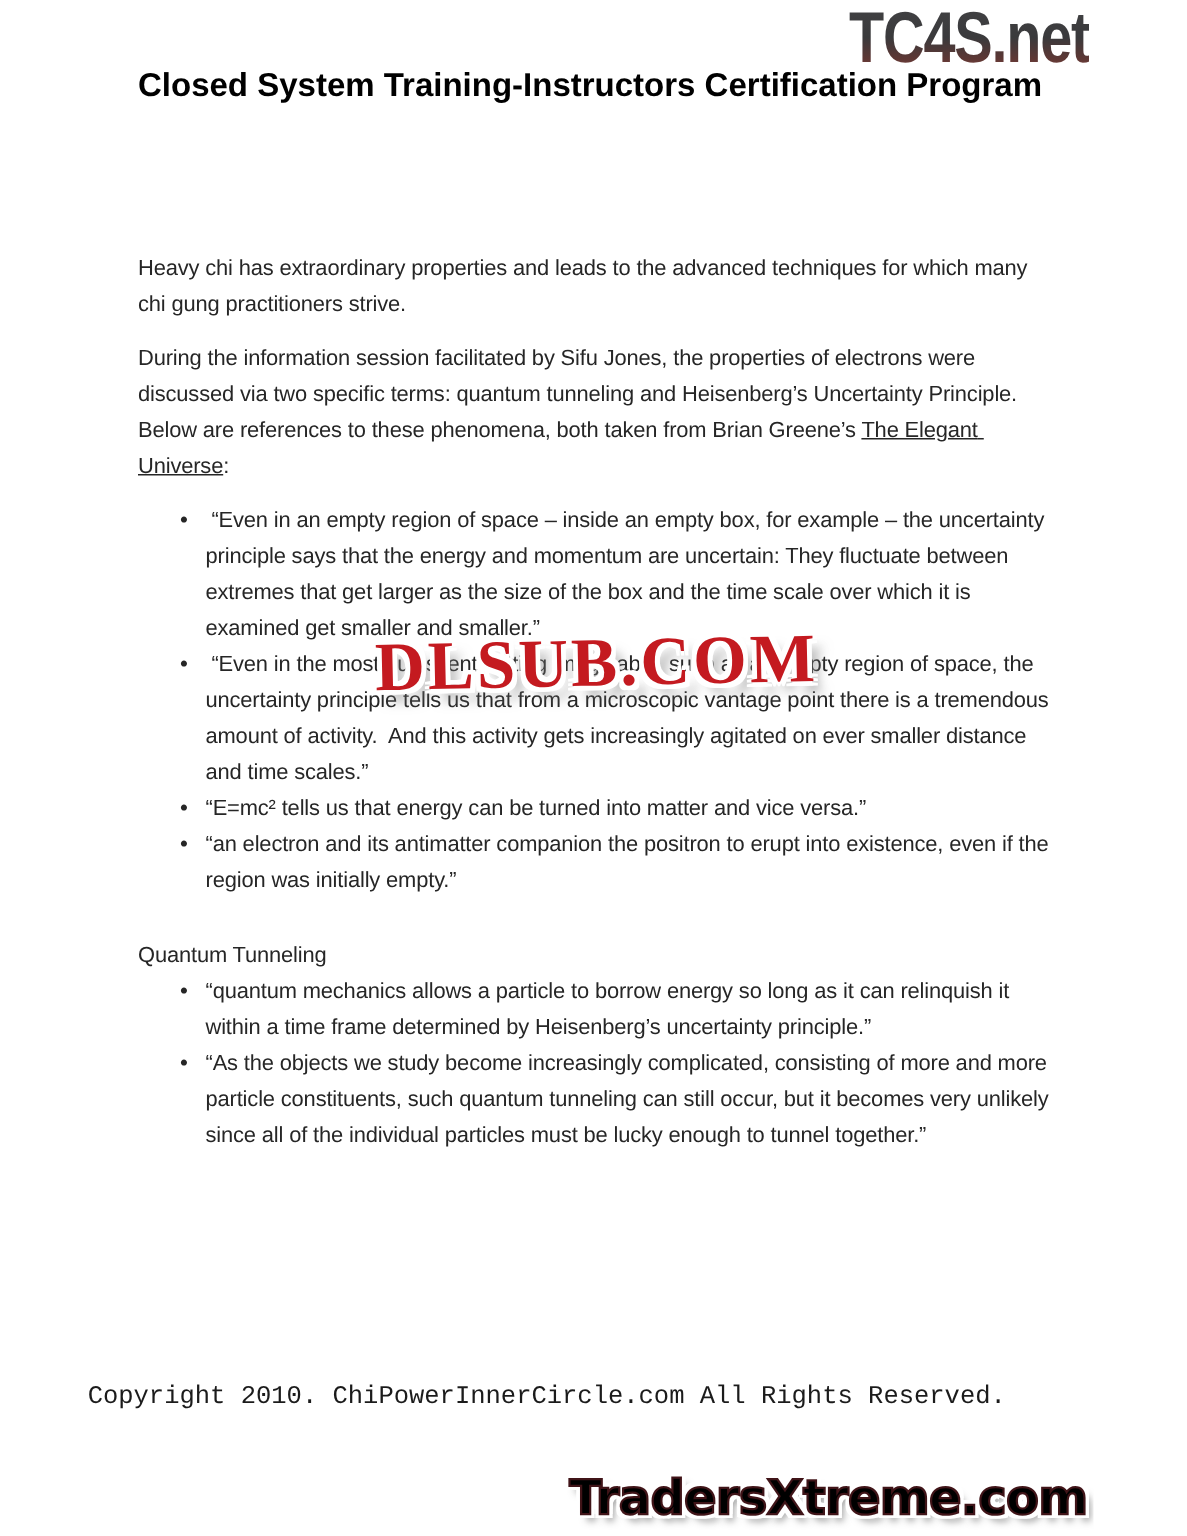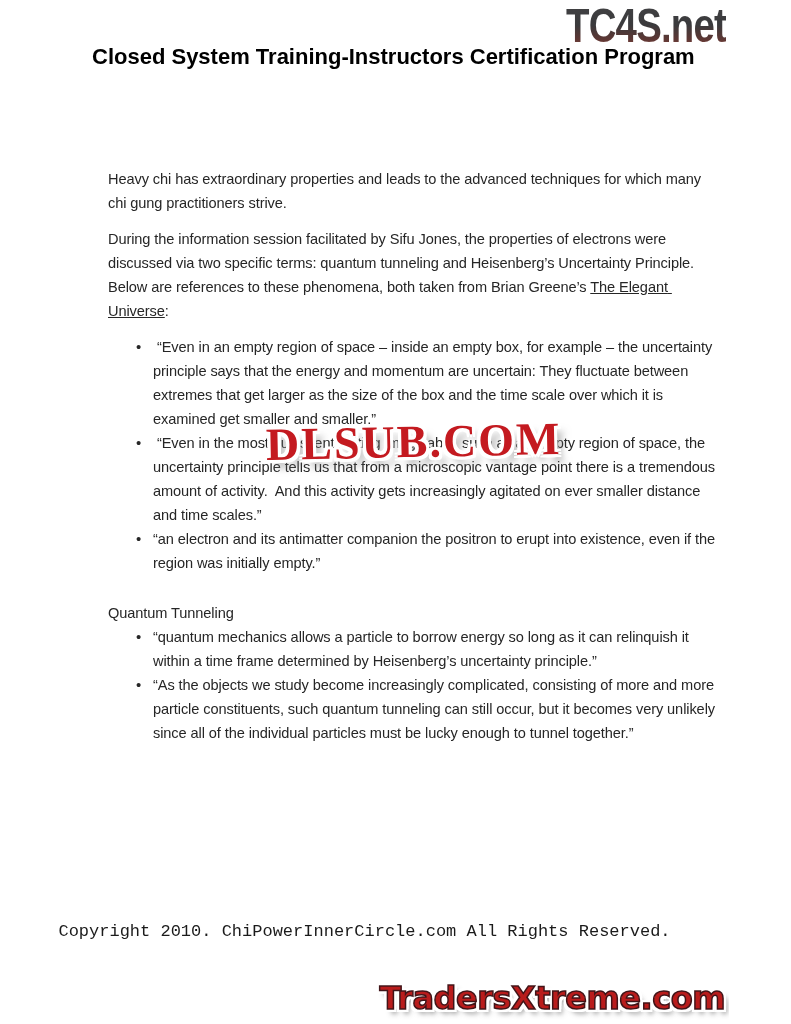--- a/index.html
+++ b/index.html
@@ -34,21 +34,21 @@
   .subtitle-line {
     font-weight:700; font-size:25px; line-height:30px; white-space:nowrap;
     transform:scaleX(0.78); transform-origin:left center; color:#151515;
     letter-spacing:0;
   }
   .subtitle-line.red { color:#cc0505; }
 
   
   .content {
     position:absolute; left:92px; top:167px; width:615px;
-    font-size:14.6px; line-height:24px; letter-spacing:-0.1px; color:#262626;margin-left:16px;
+    font-size:14.6px; line-height:24px; letter-spacing:-0.1px; color:#262626;
   }
   .content p { margin:0 0 12px 0; white-space:pre-wrap; }
   .u { text-decoration:underline; }
 
   .section-heading { margin:0; white-space:pre-wrap; }
   .section-heading.second { margin-top:26px; }
 
   ul.bullets { list-style:none; margin:0; padding:0; }
   ul.bullets li {
     position:relative; padding-left:45px; white-space:pre-wrap;
@@ -76,21 +76,21 @@
   .copyright {
     position:absolute; left:0; right:0; top:922px; text-align:center;
     font-family:Liberation Mono, monospace; font-size:17px; color:#1b1b1b;
   }
 
   
   .tradersx {
     position:absolute; right:4px; top:979px; line-height:1.2;
     font-family:"DejaVu Sans", sans-serif; font-weight:700;
     font-size:32px; letter-spacing:-0.5px;
-    color:#b91c1c;
+    color:#000000;
     -webkit-text-stroke:1.5px #401418;
     text-shadow:
       -3px -3px 0 #ffffff, 3px -3px 0 #ffffff,
       -3px  3px 0 #ffffff, 3px  3px 0 #ffffff,
       -3px  0   0 #ffffff, 3px  0   0 #ffffff,
        0   -3px 0 #ffffff, 0    3px 0 #ffffff,
        4px  5px 5px rgba(70,70,70,0.5);
     white-space:nowrap;
   }
 </style>
@@ -107,20 +107,21 @@
   <div class="content">
 
     <p>Heavy chi has extraordinary properties and leads to the advanced techniques for which many chi gung practitioners strive.</p>
 
 
     <p><span>During the information session facilitated by Sifu Jones, the properties of electrons were discussed via two specific terms: quantum tunneling and Heisenberg’s Uncertainty Principle. Below are references to these phenomena, both taken from Brian Greene’s </span><span class="u">The Elegant Universe</span><span>:</span></p>
 
     <ul class="bullets">
       <li> “Even in an empty region of space – inside an empty box, for example – the uncertainty principle says that the energy and momentum are uncertain: They fluctuate between extremes that get larger as the size of the box and the time scale over which it is examined get smaller and smaller.”</li>
       <li><span> “Even in the most quiescent setting imaginable, such as an empty region of space, the uncertainty principle tells us that from a microscopic vantage point there is a tremendous amount of activity.  And this activity gets increasingly agitated on ever smaller distance and time scales.”</span><span class="watermark">DLSUB.COM</span></li>
+      <li>“E=mc² tells us that energy can be turned into matter and vice versa.”</li>
       <li>“an electron and its antimatter companion the positron to erupt into existence, even if the region was initially empty.”</li>
     </ul>
 
     <div class="section-heading second">Quantum Tunneling</div>
     <ul class="bullets">
       <li>“quantum mechanics allows a particle to borrow energy so long as it can relinquish it within a time frame determined by Heisenberg’s uncertainty principle.”</li>
       <li>“As the objects we study become increasingly complicated, consisting of more and more particle constituents, such quantum tunneling can still occur, but it becomes very unlikely since all of the individual particles must be lucky enough to tunnel together.”</li>
     </ul>
 
   </div>

